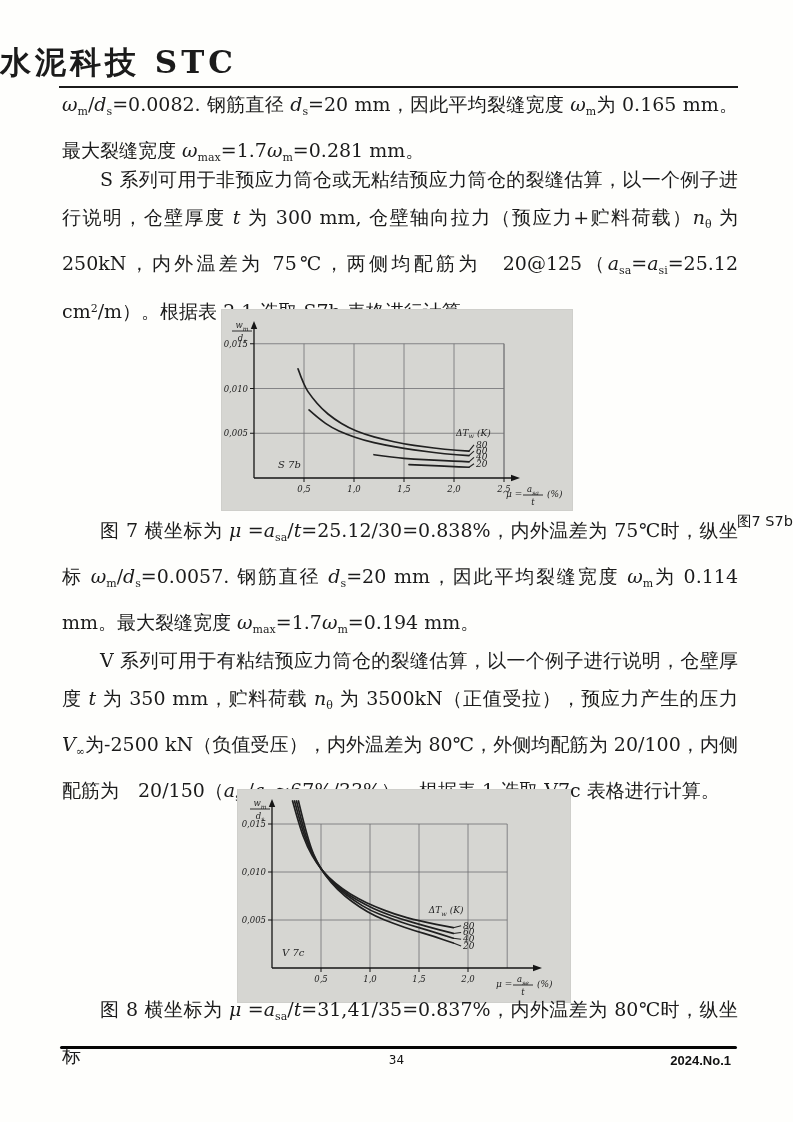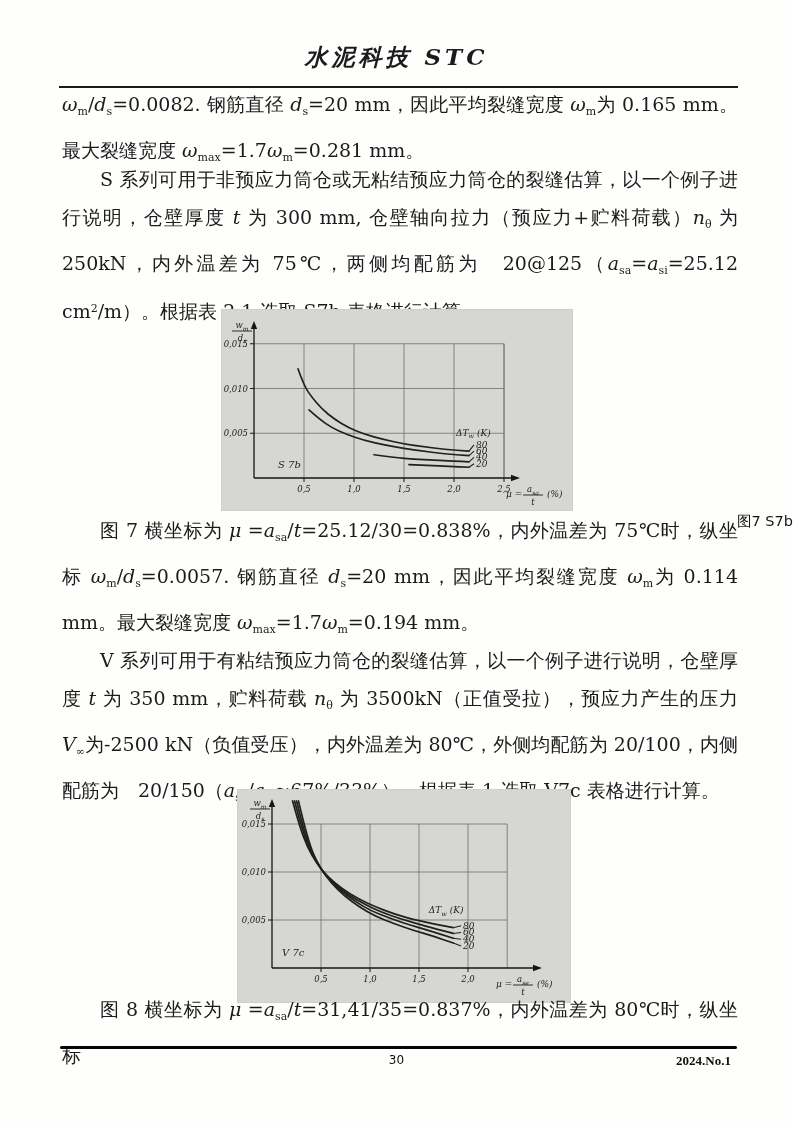--- a/index.html
+++ b/index.html
@@ -1,34 +1,34 @@
 <!DOCTYPE html>
 <html><head>
 <meta charset="utf-8">
 <style>
   html,body{margin:0;padding:0;background:#9a9a9a;}
   .page{position:relative;width:793px;height:1122px;background:#fefefc;overflow:hidden;
         font-family:"DejaVu Serif","Liberation Serif",serif;color:#1b1b1b;}
-  .title{position:absolute;top:42px;left:0;right:0;text-align:center;
-         font-size:23px;font-weight:bold;font-style:italic;letter-spacing:4px;}
+  .title{position:absolute;top:42px;left:0;right:0;
+         font-size:31px;font-weight:bold;letter-spacing:4px;}
   .rule{position:absolute;left:59px;right:55px;top:86px;border-top:2px solid #1b1b1b;}
   .para{position:absolute;left:62px;width:676px;font-size:19px;line-height:38px;
         text-align:justify;}
   .para.indent{text-indent:2em;}
   .para i{font-style:italic;}
   .para sub{font-size:11px;vertical-align:-4px;}
   .para sup{font-size:11px;vertical-align:6px;}
   figure.chart{position:absolute;margin:0;background:#d6d6d2;box-shadow:0 0 0 1px #cfcfcb;}
   .caption{position:absolute;left:0;right:0;text-align:right;
            font-family:"DejaVu Sans","Liberation Sans",sans-serif;font-size:14.5px;color:#161616;}
   .footer-rule{position:absolute;left:60px;right:56px;top:1046px;height:3px;background:#050505;border-radius:2px;}
   .page-num{position:absolute;left:0;right:0;top:1053px;text-align:center;
             font-family:"DejaVu Sans","Liberation Sans",sans-serif;font-size:12px;color:#111;}
   .issue{position:absolute;right:62px;top:1053px;
-         font-family:Liberation Serif, serif;font-size:13px;font-weight:600;color:#111;}
+         font-family:Liberation Sans, sans-serif;font-size:13px;font-weight:600;color:#111;}
   svg text{fill:#1d1d1d;}
 </style>
 </head>
 <body>
 
 <div class="page">
   <div class="title">水泥科技 STC</div>
   <div class="rule"></div>
 
   <div class="para" style="top:85px"><i>ω</i><sub>m</sub>/<i>d</i><sub>s</sub>=0.0082.  钢筋直径 <i>d</i><sub>s</sub>=20 mm，因此平均裂缝宽度 <i>ω</i><sub>m</sub>为 0.165 mm。最大裂缝宽度 <i>ω</i><sub>max</sub>=1.7<i>ω</i><sub>m</sub>=0.281 mm。</div>
@@ -155,15 +155,15 @@
         <text x="285" y="192" font-size="8.5" text-anchor="middle" font-style="italic" font-family="DejaVu Serif,serif"><tspan>a</tspan><tspan dy="2.5" font-size="6.12">se</tspan></text>
         <line x1="275" y1="195" x2="295" y2="195" stroke="#1d1d1d" stroke-width="0.9"></line>
         <text x="285" y="204.5" font-size="8.5" text-anchor="middle" font-style="italic" font-family="DejaVu Serif,serif"><tspan>t</tspan></text>
         <text x="299" y="197" font-size="9" text-anchor="start" font-style="italic" font-family="DejaVu Serif,serif"><tspan>(%)</tspan></text>
       </svg>
   </figure>
 
   <div class="para indent" style="top:990px">图 8 横坐标为 <i>μ</i> =<i>a</i><sub>sa</sub>/<i>t</i>=31,41/35=0.837%，内外温差为 80℃时，纵坐标</div>
 
   <div class="footer-rule"></div>
-  <div class="page-num">30</div>
+  <div class="page-num">34</div>
   <div class="issue">2024.No.1</div>
 </div>
 
 </body></html>

